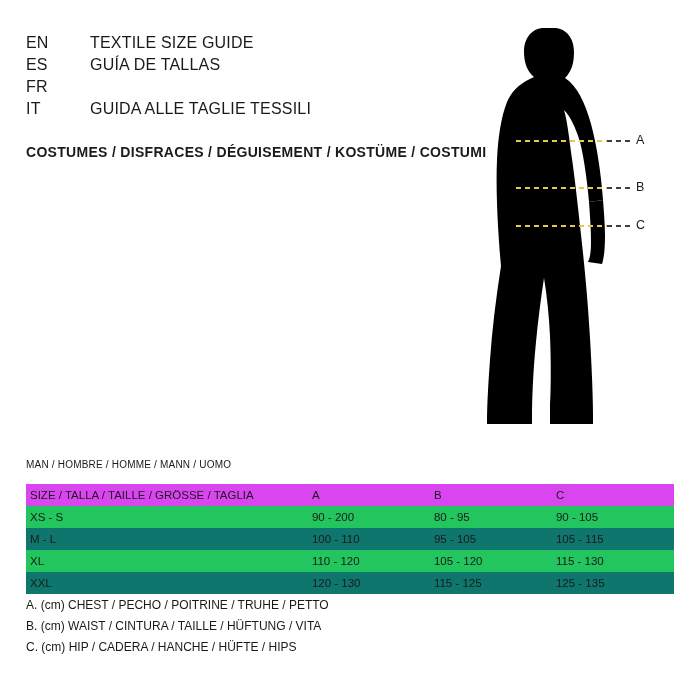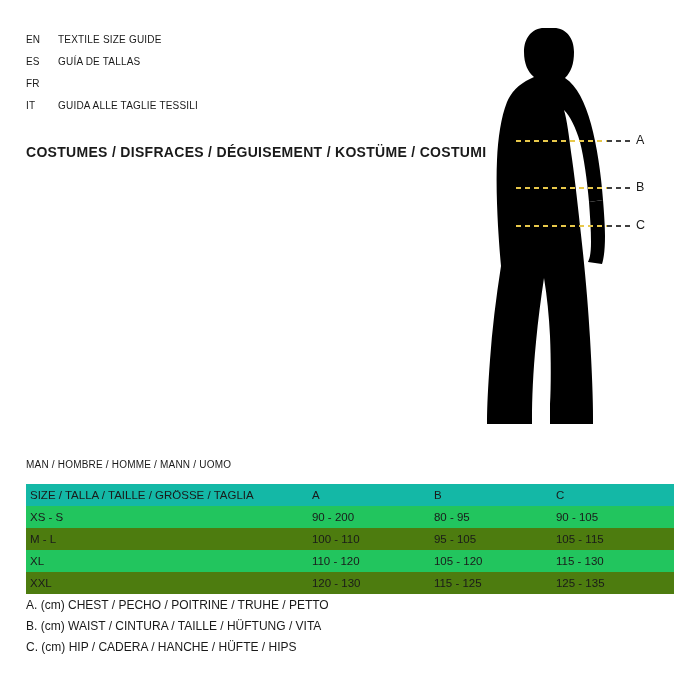--- a/index.html
+++ b/index.html
@@ -27,22 +27,23 @@
   .lang-block {
     position: absolute;
     left: 26px;
     top: 34px;
     width: 440px;
   }
   .lang-row {
     display: flex;
     align-items: baseline;
     height: 22px;
-    font-size: 10px;
+    font-size: 16px;
     letter-spacing: 0.2px;
+    gap: 32px;
   }
   .lang-code {
     width: 32px;
     flex: 0 0 32px;
   }
   .lang-text {
     flex: 1 1 auto;
   }
 
   .costumes-line {
@@ -93,27 +94,27 @@
   }
   table.size-table th,
   table.size-table td {
     padding: 3px 4px;
     text-align: left;
     font-weight: normal;
     height: 16px;
     vertical-align: middle;
   }
   table.size-table thead tr {
-    background: #14b8a6;
+    background: #d946ef;
   }
   table.size-table tbody tr.odd {
     background: #22c55e;
   }
   table.size-table tbody tr.even {
-    background: #4d7c0f;
+    background: #0f766e;
   }
   .col-size { width: 288px; }
   .col-m { width: 120px; }
   th.col-m, td.col-m { text-align: left; }
 
   
   .legend {
     position: absolute;
     left: 26px;
     top: 595px;

